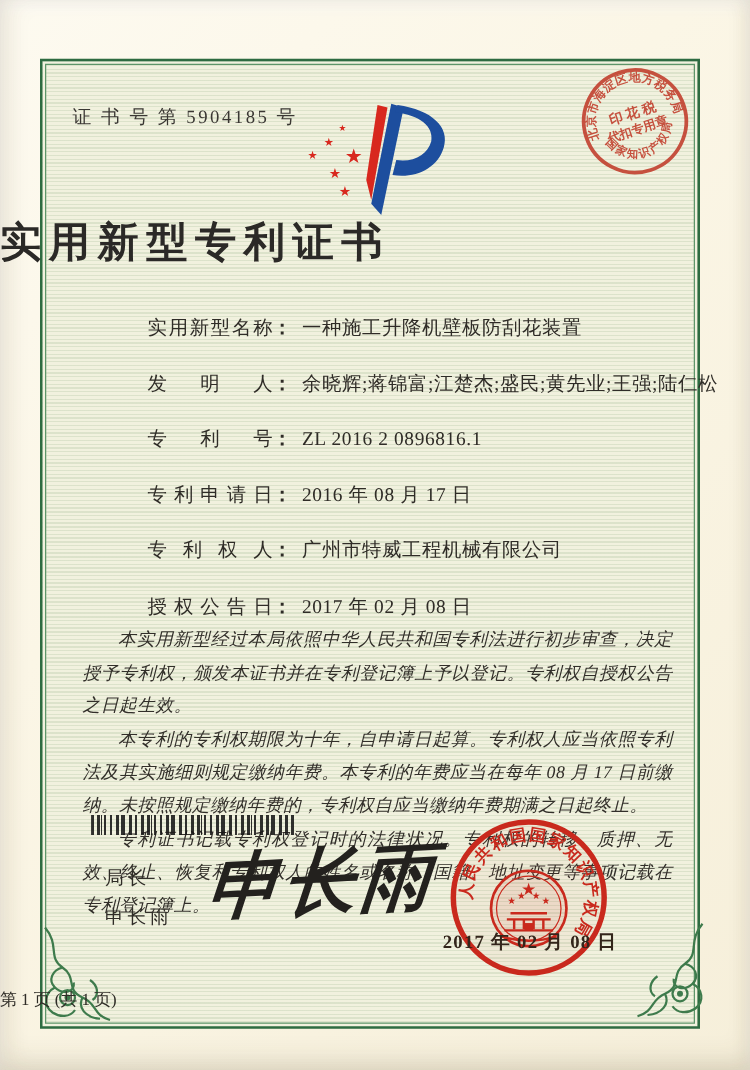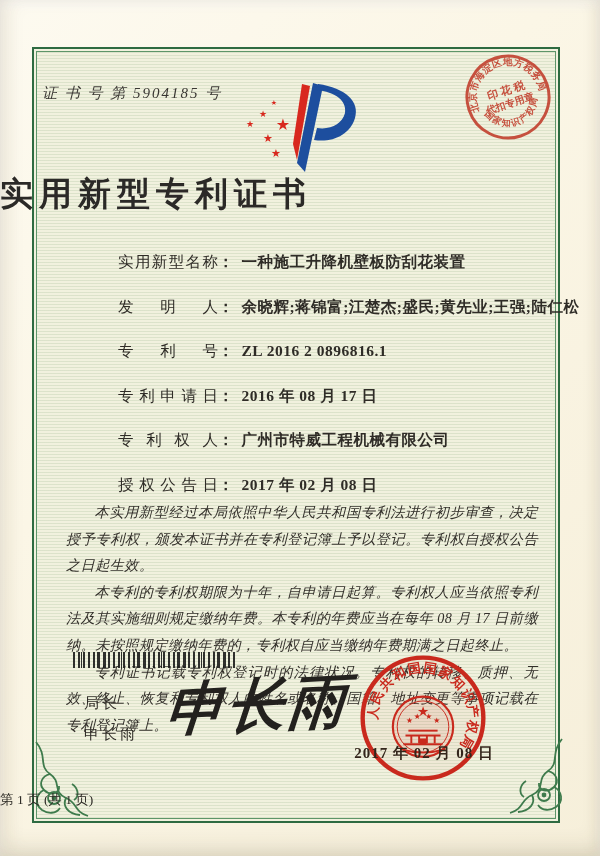--- a/index.html
+++ b/index.html
@@ -11,30 +11,30 @@
                inset 10px 0 18px rgba(70,60,30,.05),
                inset -5px 0 12px rgba(70,60,30,.05),
                inset 0 6px 10px rgba(255,255,255,.5);
   }
   .frame{
     position:absolute;left:32px;top:47px;width:524px;height:772px;
     border:2px solid #2e6b41;
     box-shadow:inset 0 0 0 2px #f1f1de, inset 0 0 0 3px #5d9569;
     background:repeating-linear-gradient(180deg,rgba(110,150,100,.16) 0 1px,rgba(0,0,0,0) 1px 3px),#f1f1de;
   }
-  .cert-number{position:absolute;left:42px;top:84px;font-size:15px;letter-spacing:2px;color:#3a3733;font-style:italic;}
+  .cert-number{position:absolute;left:58px;top:84px;font-size:15px;letter-spacing:2px;color:#3a3733;}
   .logo{position:absolute;left:238px;top:80px;width:130px;height:94px;}
   .logo svg{width:100%;height:100%;}
   .title{position:absolute;left:0;top:172px;width:600px;
          font-size:33px;font-weight:700;letter-spacing:6px;color:#2b2927;}
   .fields{position:absolute;left:70px;top:252px;width:472px;}
   .field-row{height:20px;margin-bottom:24.5px;font-size:15.5px;white-space:nowrap;}
   .field-label{display:inline-block;width:100px;text-align:justify;text-align-last:justify;font-weight:400;vertical-align:top;margin-left:48px;}
   .field-colon{font-weight:700;margin-right:8px;}
-  .field-value{font-weight:700;letter-spacing:.5px;}
+  .field-value{font-weight:400;letter-spacing:.5px;}
   .body-text{position:absolute;left:66px;top:499px;width:472px;font-size:14.2px;
              line-height:26.6px;text-align:justify;font-style:italic;color:#322f2a;letter-spacing:.4px;}
   .body-text p{margin:0;text-indent:2em;}
   .barcode{position:absolute;left:73px;top:652px;width:164px;height:16px;opacity:.88;
      background-image:repeating-linear-gradient(90deg,#161616 0 2px,transparent 2px 5px),
                       repeating-linear-gradient(90deg,#161616 0 1px,transparent 1px 8px);}
   .signer{position:absolute;left:84px;top:688px;font-size:15px;font-weight:400;letter-spacing:3px;line-height:31px;}
   .signature{position:absolute;left:166px;top:666px;width:230px;font-size:58px;font-style:italic;
              font-weight:700;letter-spacing:3px;color:#23211e;transform:rotate(-3deg) skewX(-8deg);}
   .seal{position:absolute;left:350px;top:645px;width:146px;height:146px;}

